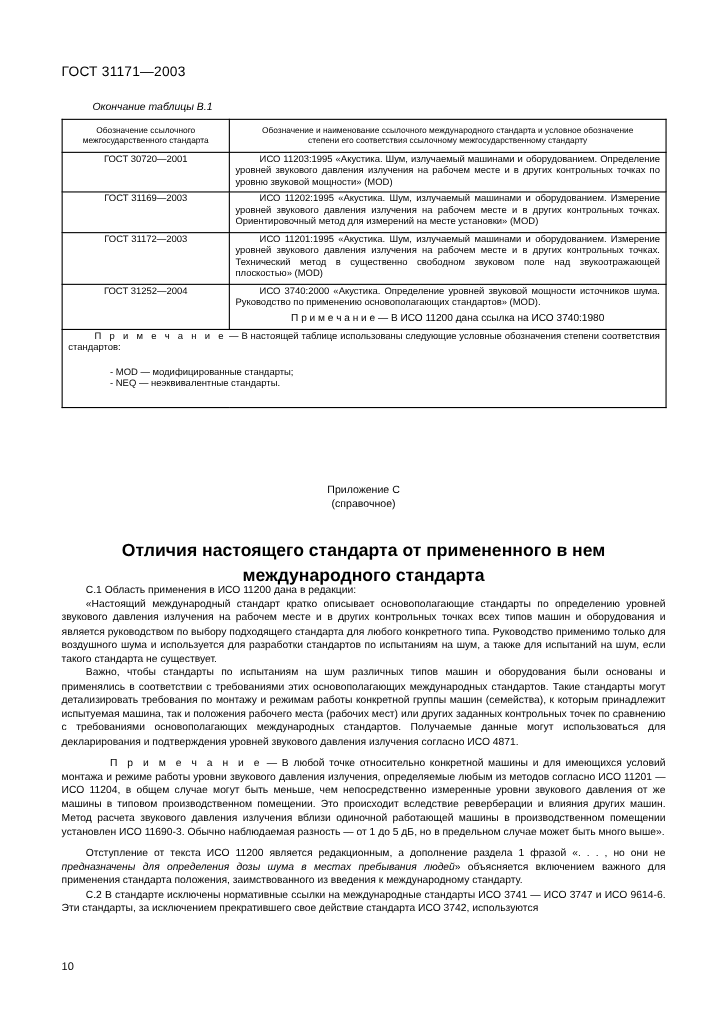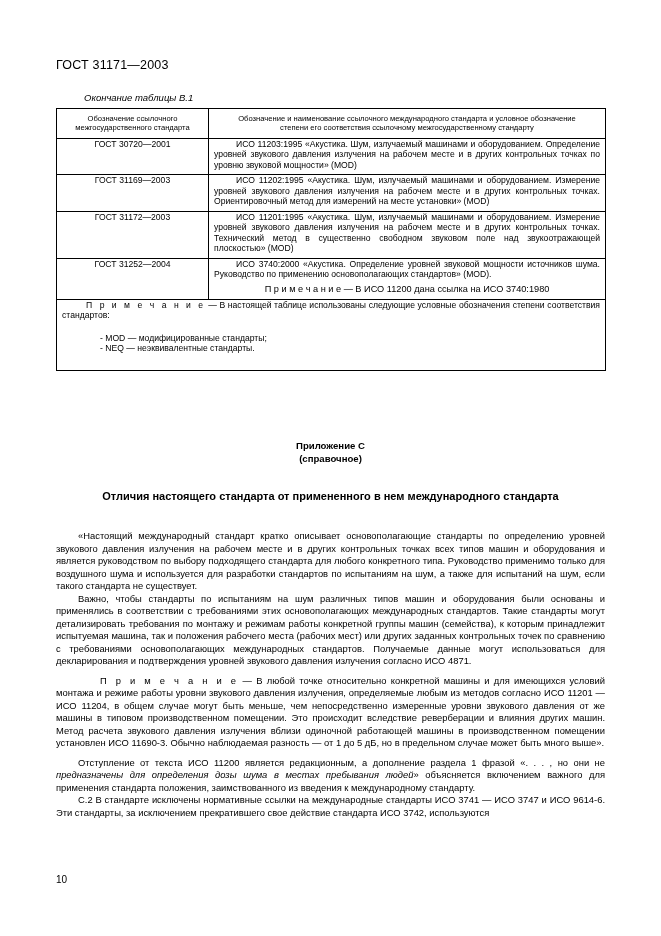--- a/index.html
+++ b/index.html
@@ -94,30 +94,30 @@
     margin-top: 4px;
     font-size: 9.2px;
   }
   .appendix-title {
     position: absolute;
     top: 440px;
     left: 0;
     width: 661px;
     text-align: center;
     font-size: 9.6px;
-    font-weight: bold;
+    font-weight: normal;
     line-height: 1.35;
   }
   .doc-title {
     position: absolute;
     top: 489px;
     left: 56px;
     width: 549px;
     text-align: center;
-    font-size: 11px;
+    font-size: 16px;
     font-weight: bold;
     line-height: 1.45;
   }
   .body-text {
     position: absolute;
     top: 530px;
     left: 56px;
     width: 549px;
     font-size: 9.4px;
     line-height: 1.33;
@@ -204,20 +204,21 @@
   <div class="appendix-title">
     <div>Приложение С</div>
     <div>(справочное)</div>
   </div>
 
   <div class="doc-title">
     <div>Отличия настоящего стандарта от примененного в нем международного стандарта</div>
   </div>
 
   <div class="body-text">
+    <p>С.1 Область применения в ИСО 11200 дана в редакции:</p>
     <p>«Настоящий международный стандарт кратко описывает основополагающие стандарты по определению уровней звукового давления излучения на рабочем месте и в других контрольных точках всех типов машин и оборудования и является руководством по выбору подходящего стандарта для любого конкретного типа. Руководство применимо только для воздушного шума и используется для разработки стандартов по испытаниям на шум, а также для испытаний на шум, если такого стандарта не существует.</p>
     <p>Важно, чтобы стандарты по испытаниям на шум различных типов машин и оборудования были основаны и применялись в соответствии с требованиями этих основополагающих международных стандартов. Такие стандарты могут детализировать требования по монтажу и режимам работы конкретной группы машин (семейства), к которым принадлежит испытуемая машина, так и положения рабочего места (рабочих мест) или других заданных контрольных точек по сравнению с требованиями основополагающих международных стандартов. Получаемые данные могут использоваться для декларирования и подтверждения уровней звукового давления излучения согласно ИСО 4871.</p>
     <p class="gap"><span style="display:inline-block;width:22px"></span><span class="spaced">П р и м е ч а н и е</span><span> — В любой точке относительно конкретной машины и для имеющихся условий монтажа и режиме работы уровни звукового давления излучения, определяемые любым из методов согласно ИСО 11201 — ИСО 11204, в общем случае могут быть меньше, чем непосредственно измеренные уровни звукового давления от же машины в типовом производственном помещении. Это происходит вследствие реверберации и влияния других машин. Метод расчета звукового давления излучения вблизи одиночной работающей машины в производственном помещении установлен ИСО 11690-3. Обычно наблюдаемая разность — от 1 до 5 дБ, но в предельном случае может быть много выше».</span></p>
     <p class="gap"><span>Отступление от текста ИСО 11200 является редакционным, а дополнение раздела 1 фразой «. . . , но они не </span><span class="ital">предназначены для определения дозы шума в местах пребывания людей</span><span>» объясняется включением важного для применения стандарта положения, заимствованного из введения к международному стандарту.</span></p>
     <p>С.2 В стандарте исключены нормативные ссылки на международные стандарты ИСО 3741 — ИСО 3747 и ИСО 9614-6. Эти стандарты, за исключением прекратившего свое действие стандарта ИСО 3742, используются</p>
   </div>
 
   <div class="page-number">10</div>
 
 </div>

